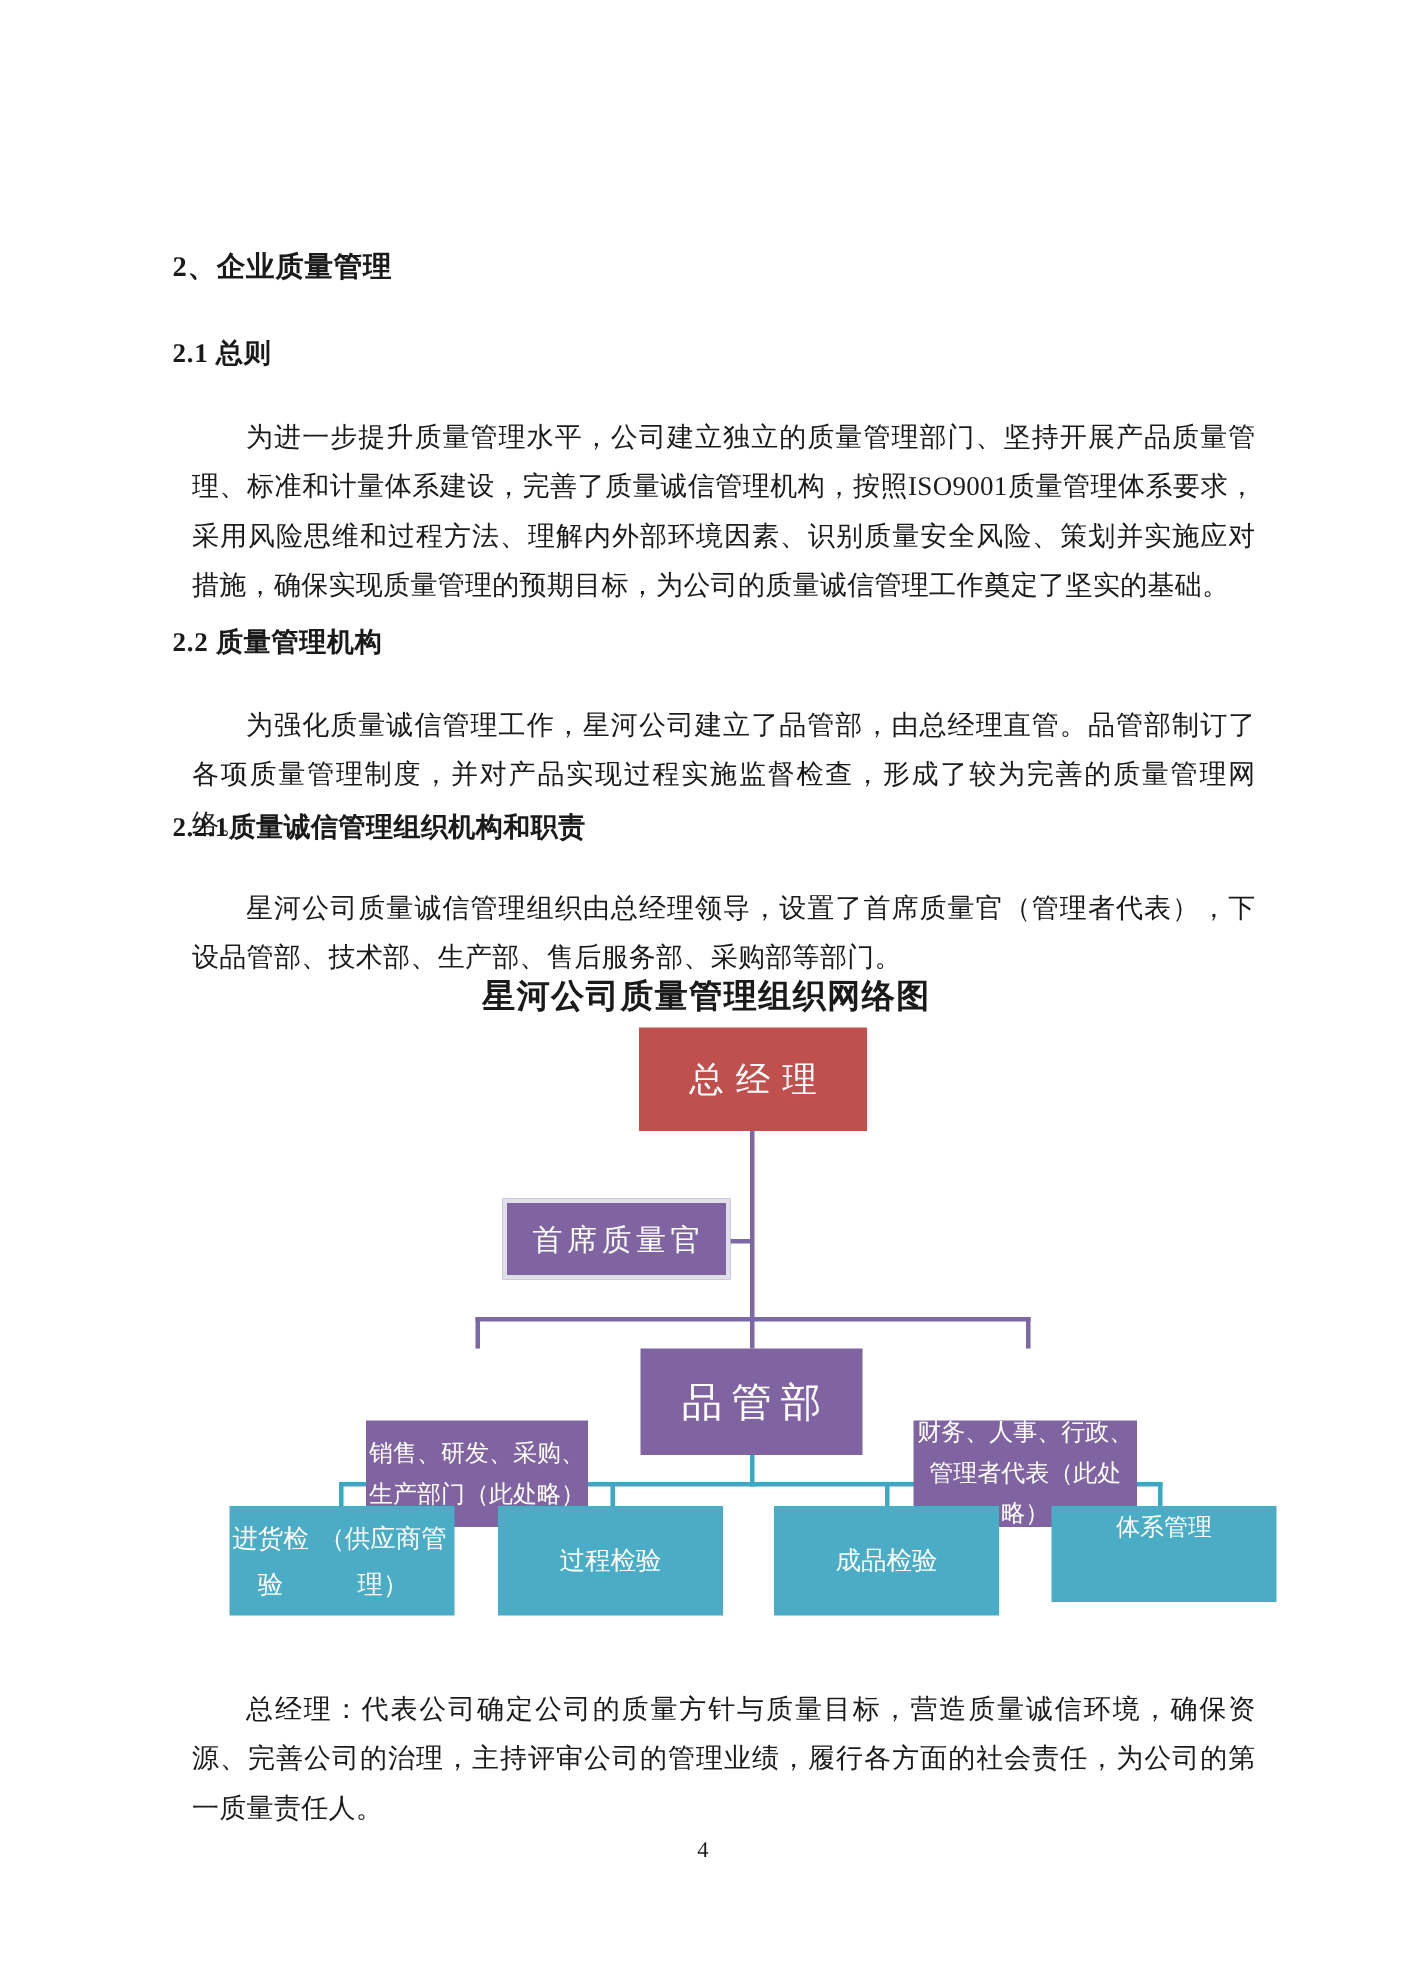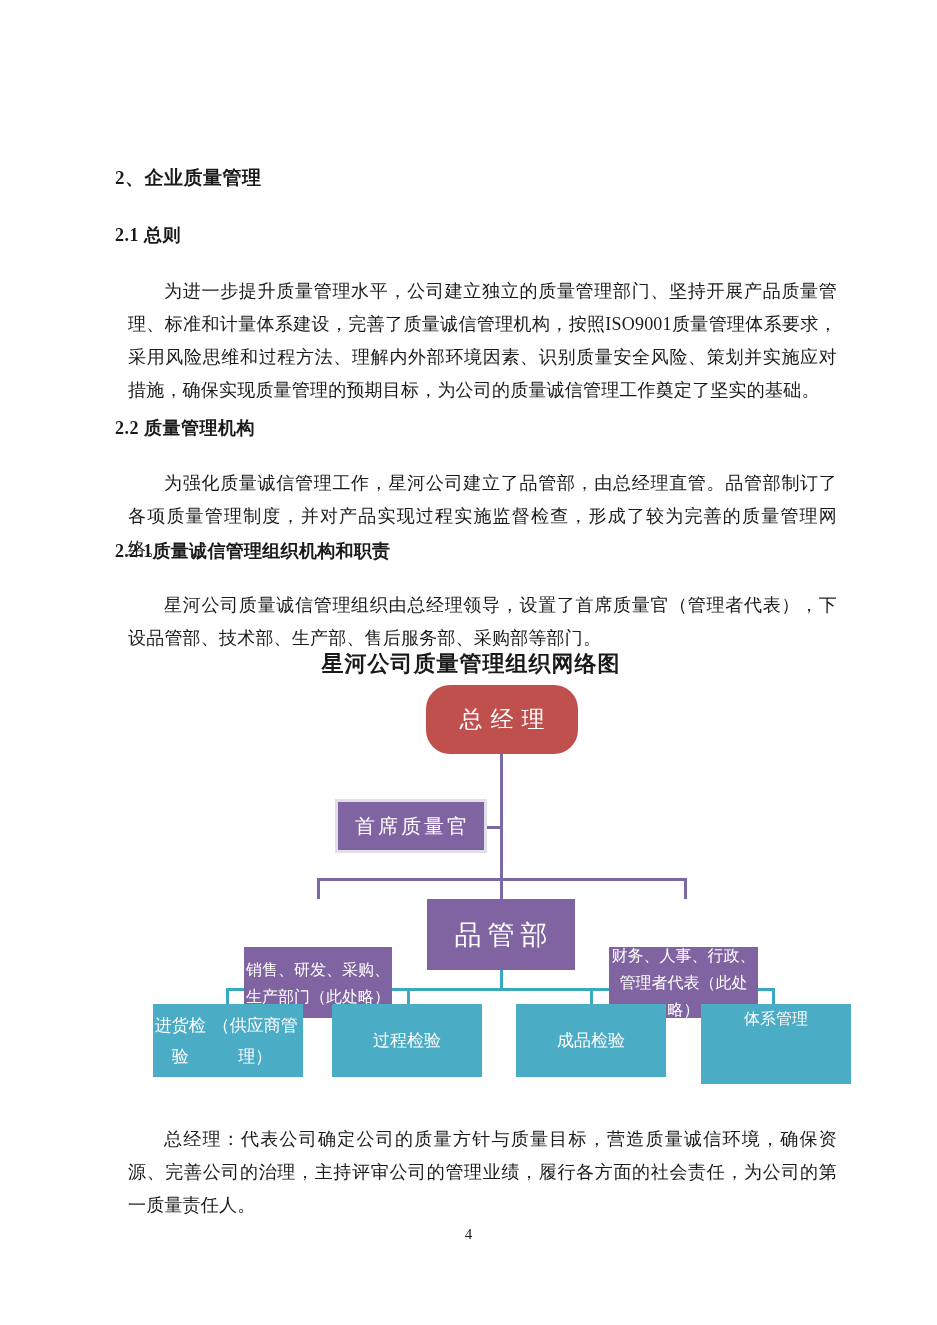--- a/index.html
+++ b/index.html
@@ -27,21 +27,21 @@
   
   .node{
     position:absolute;
     display:flex;align-items:center;justify-content:center;
     color:var(--color-node-text,#ffffff);
     text-align:center;box-sizing:border-box;
   }
   .node-red{background:var(--color-top-node,#C0504D);}
   .node-purple{background:var(--color-mid-node,#8064A2);}
   .node-teal{background:var(--color-leaf-node,#4BACC6);}
-  .gm{font-size:23px;letter-spacing:8px;text-indent:8px;border-radius:24px;}
+  .gm{font-size:23px;letter-spacing:8px;text-indent:8px;}
   .cqo{font-size:20px;letter-spacing:3px;text-indent:3px;border:3px solid var(--color-cqo-border,#E1E0EA);}
   .dept-side{font-size:16px;line-height:27px;padding:0 1px;margin-top:48px;}
   .dept-q{font-size:27px;letter-spacing:6px;text-indent:6px;font-family:Liberation Serif, serif;}
   .leaf{font-size:17px;}
   .leaf-col{flex-direction:row;line-height:31px;}
   .leaf-sys{flex-direction:column;justify-content:flex-start;font-size:16px;line-height:24px;padding:3px 7px;}
   .pline{position:absolute;background:var(--color-purple-line,#7B68A6);}
   .tline{position:absolute;background:var(--color-teal-line,#3BA8C4);}
   .page-num{font-size:15px;text-align:center;width:100%;}
 </style>
@@ -93,21 +93,21 @@
 
     <div class="node node-teal leaf leaf-col" style="left:153px;top:1004px;width:150px;height:73px;">
       <div>进货检验</div>
       <div>（供应商管理）</div>
     </div>
 
     <div class="node node-teal leaf" style="left:332px;top:1004px;width:150px;height:73px;">过程检验</div>
 
     <div class="node node-teal leaf" style="left:516px;top:1004px;width:150px;height:73px;">成品检验</div>
 
-    <div class="node node-teal leaf leaf-sys" style="left:701px;top:1004px;width:150px;height:80px;">
+    <div class="node node-teal leaf leaf-sys" style="left:701px;top:1004px;width:150px;height:64px;">
       <div>体系管理</div>
     </div>
 
   </div>
 
   <p class="abs body-par" style="left:115px;top:1110px;width:709px;">总经理：代表公司确定公司的质量方针与质量目标，营造质量诚信环境，确保资源、完善公司的治理，主持评审公司的管理业绩，履行各方面的社会责任，为公司的第一质量责任人。</p>
 
   <div class="abs page-num" style="left:0;top:1226px;">4</div>
 
 </div>

